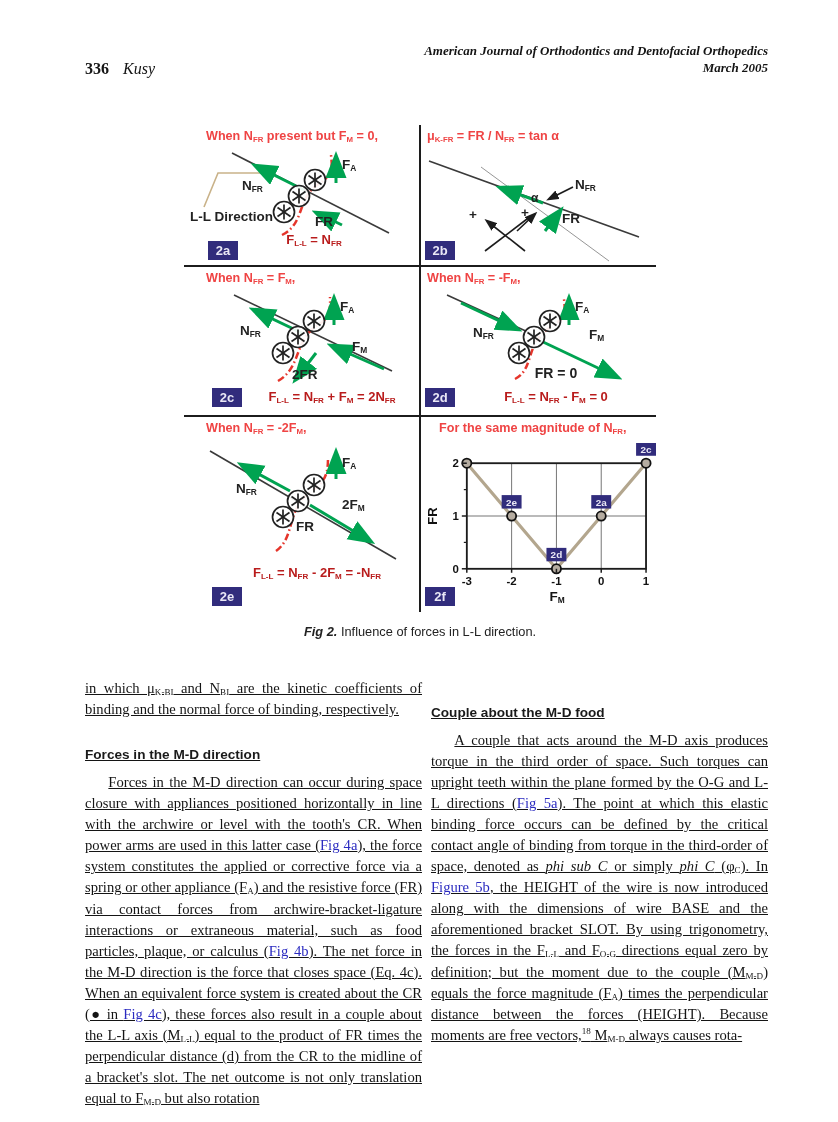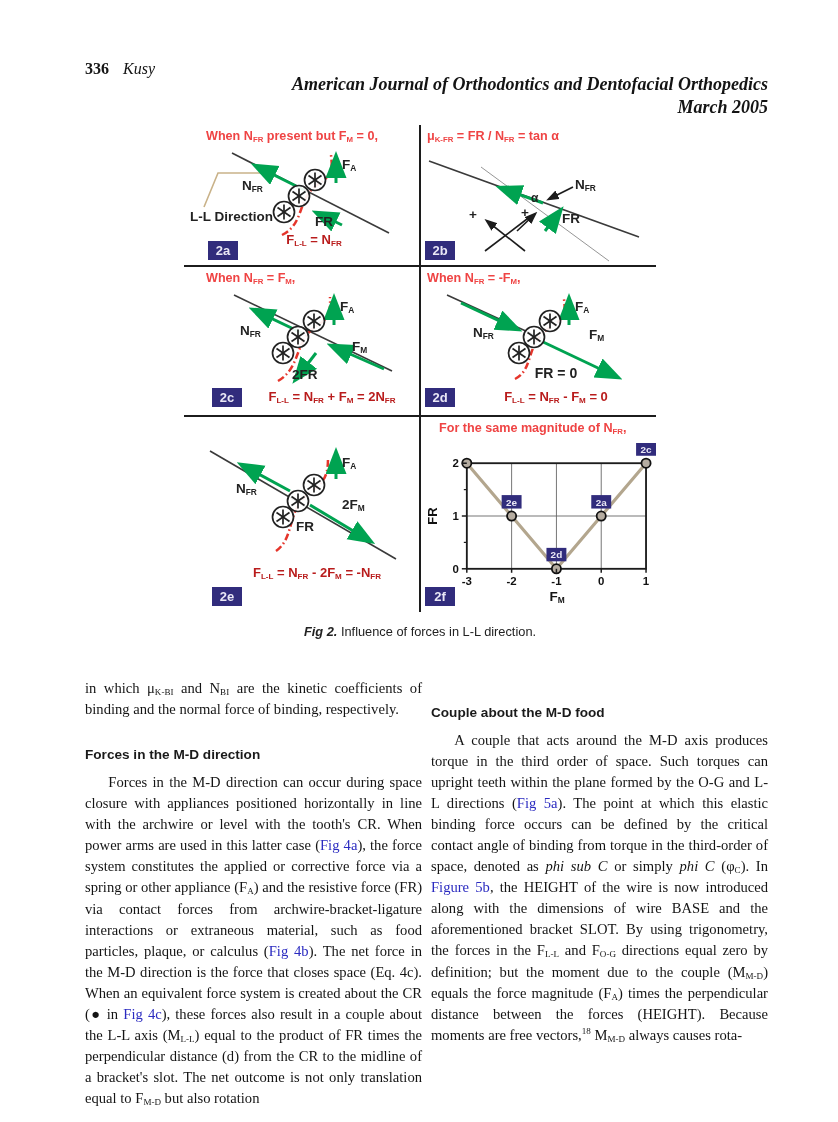--- a/index.html
+++ b/index.html
@@ -3,22 +3,22 @@
 <meta charset="utf-8">
 <style>
   html,body { margin:0; padding:0; background:#ffffff; }
   .page { position:relative; width:838px; height:1122px; background:#ffffff; overflow:hidden;
           font-family:"Liberation Serif", serif; color:#141414; }
 
   
   .hdr-left { position:absolute; left:85px; top:60px; font-size:16px; }
   .hdr-left .pgnum { font-weight:bold; }
   .hdr-left .auth { font-style:italic; margin-left:10px; }
-  .hdr-right { position:absolute; right:70px; top:73px; text-align:right;
-               font-style:italic; font-weight:bold; font-size:18px; line-height:1.3;margin-left:12px; }
+  .hdr-right { position:absolute; right:70px; top:43px; text-align:right;
+               font-style:italic; font-weight:bold; font-size:13px; line-height:1.3;margin-left:12px; }
 
   
   .figure { position:absolute; left:184px; top:125px; width:472px; height:487px; }
   .vdiv { position:absolute; left:235px; top:0; bottom:0; width:2px; background:#1c1c1c; }
   .hdiv { position:absolute; left:0; right:0; height:2px; background:#1c1c1c; }
   .panel { position:absolute; width:235px; overflow:visible; }
   .ptitle { position:absolute; left:0; top:4px; width:231px; padding-left:8px;
             font:bold 12.6px/1.15 "Liberation Sans", sans-serif; color:#ef4444; }
   .pequation { position:absolute; font:bold 13px "Liberation Sans", sans-serif; color:#b91c1c; text-align:center; }
   .flabel { position:absolute; font:bold 13.5px "Liberation Sans", sans-serif; color:#222; white-space:nowrap; }
@@ -29,21 +29,21 @@
   .st-sup { font-size:0.62em; vertical-align:super; }
   .st-link { color:#2a2ac0; }
   .st-i { font-style:italic; }
   .st-b { font-weight:bold;font-style:italic; }
 
   .caption { position:absolute; left:184px; top:624px; width:472px; text-align:center;
              font:12.8px "Liberation Sans", sans-serif; color:#222; }
 
   
   .col { position:absolute; top:678px; width:337px; font-size:14.6px; line-height:1.44;
-         text-align:justify; }
+         text-align:justify;text-decoration:underline; }
   .col-left { left:85px; }
   .col-right { left:431px; }
   .col p { margin:0; }
   .col p.ind { text-indent:1.6em; }
   .col h3 { font:bold 13.6px "Liberation Sans", sans-serif; color:#1a1a1a; margin:27px 0 10px 0; text-align:left; }
   .xlabel { position:absolute; font:bold 13.5px "Liberation Sans", sans-serif; text-align:center; }
   .defs-holder { position:absolute; width:0; height:0; overflow:hidden; }
 </style>
 </head>
 <body>
@@ -157,20 +157,21 @@
       </svg>
       <div class="flabel" style="left:154px;top:32px"><span>F</span><span class="st-sub">A</span></div>
       <div class="flabel" style="left:52px;top:58px"><span>N</span><span class="st-sub">FR</span></div>
       <div class="flabel" style="left:168px;top:60px"><span>F</span><span class="st-sub">M</span></div>
       <div class="flabel" style="left:75px;top:98px;width:120px;text-align:center;font-size:14px">FR = 0</div>
       <div class="pequation" style="left:50px;top:122px;width:170px"><span>F</span><span class="st-sub">L-L</span><span> = N</span><span class="st-sub">FR</span><span> - F</span><span class="st-sub">M</span><span> = 0</span></div>
       <div class="plabel" style="left:4px;top:121px">2d</div>
     </div>
 
     <div class="panel" style="left:0;top:292px;height:195px">
+      <div class="ptitle" style="padding-left:22px"><span>When N</span><span class="st-sub">FR</span><span> = -2F</span><span class="st-sub">M</span><span>,</span></div>
       <svg class="psvg" width="235" height="118" viewBox="0 0 235 118">
         <line x1="26" y1="8" x2="212" y2="116" stroke="#3a3a3a" stroke-width="1.6"></line>
         <path d="M 92,108 C 112,94 102,64 128,48 C 142,38 144,30 144,14" fill="none" stroke="#e5352b" stroke-width="2.5" stroke-dasharray="7 3 1.5 3"></path>
         <line x1="152" y1="36" x2="152" y2="10" stroke="#00a351" stroke-width="3" marker-end="url(#ag)"></line>
         <line x1="106" y1="48" x2="58" y2="22" stroke="#00a351" stroke-width="3" marker-end="url(#ag)"></line>
         <line x1="126" y1="62" x2="186" y2="98" stroke="#00a351" stroke-width="3" marker-end="url(#ag)"></line>
         <use href="#bracket-sym" x="130" y="42"></use>
         <use href="#bracket-sym" x="114" y="58"></use>
         <use href="#bracket-sym" x="99" y="74"></use>
       </svg>

